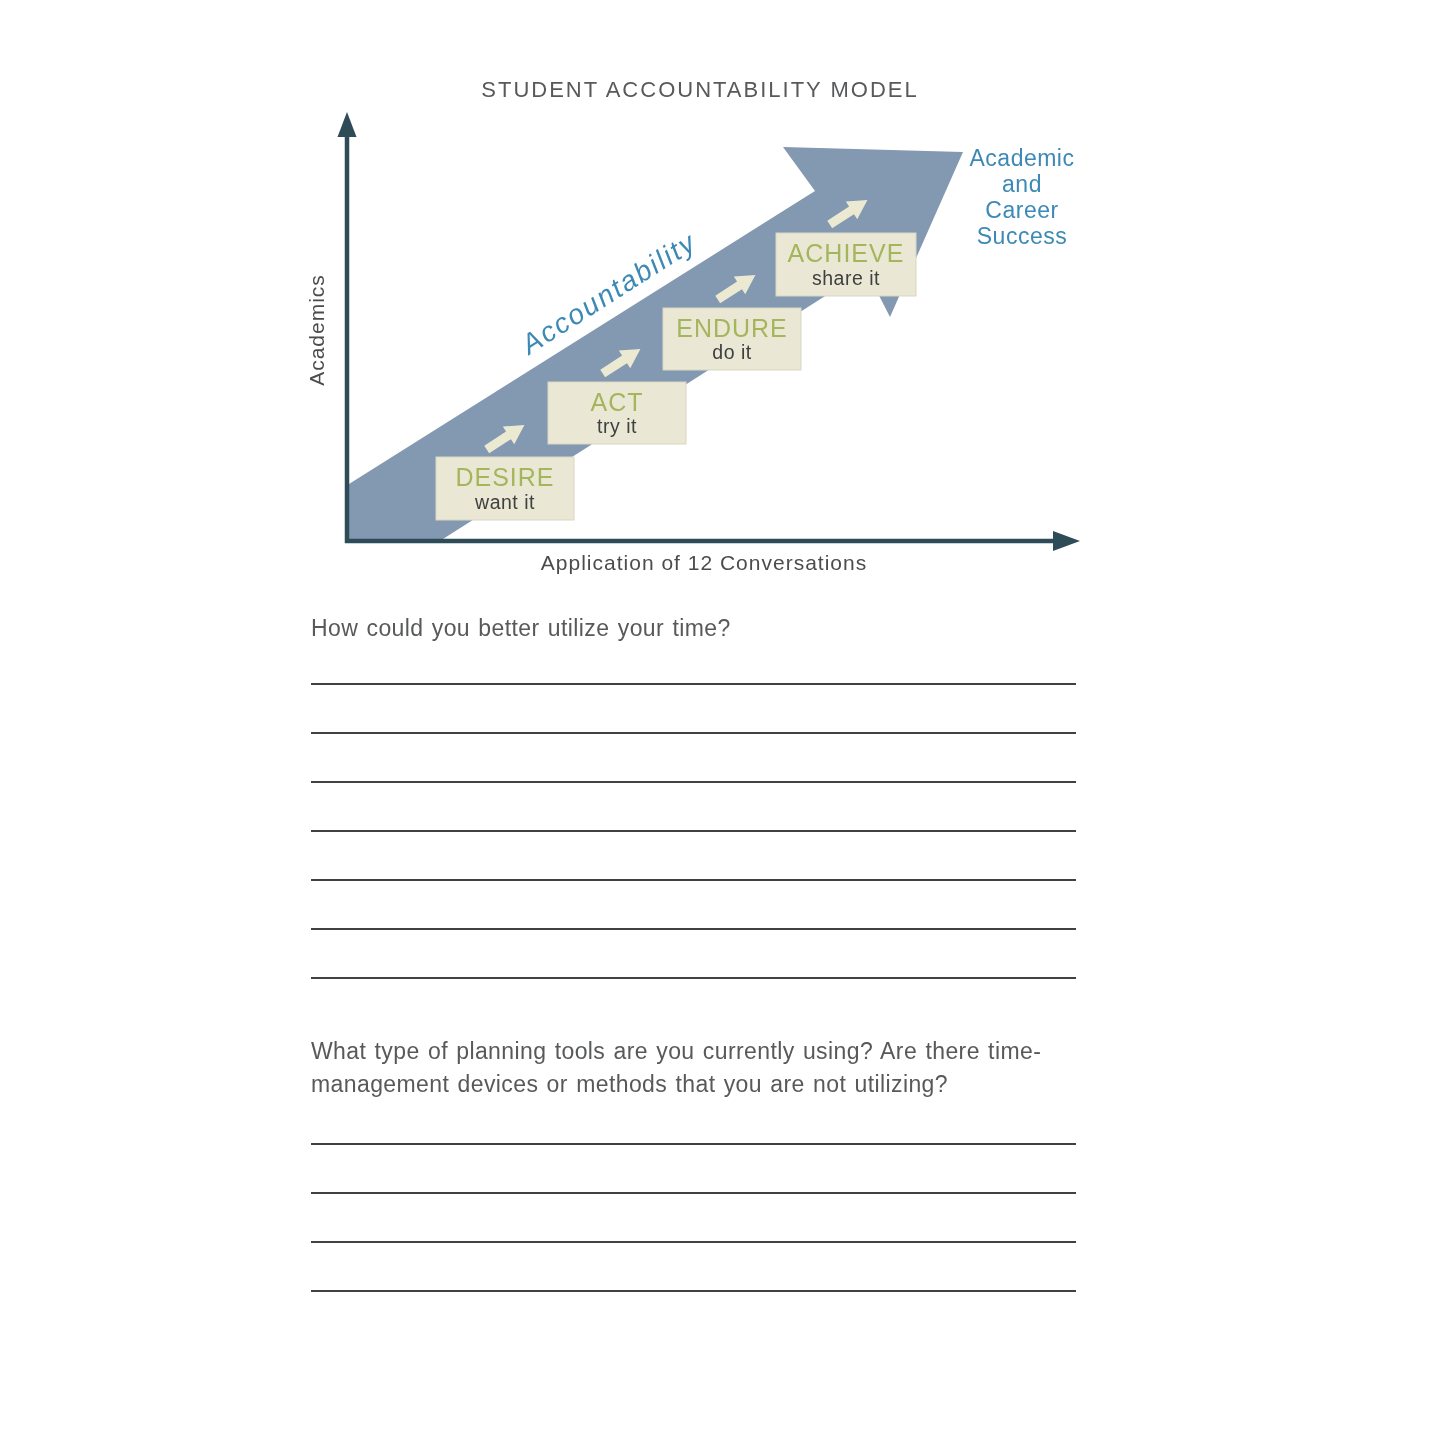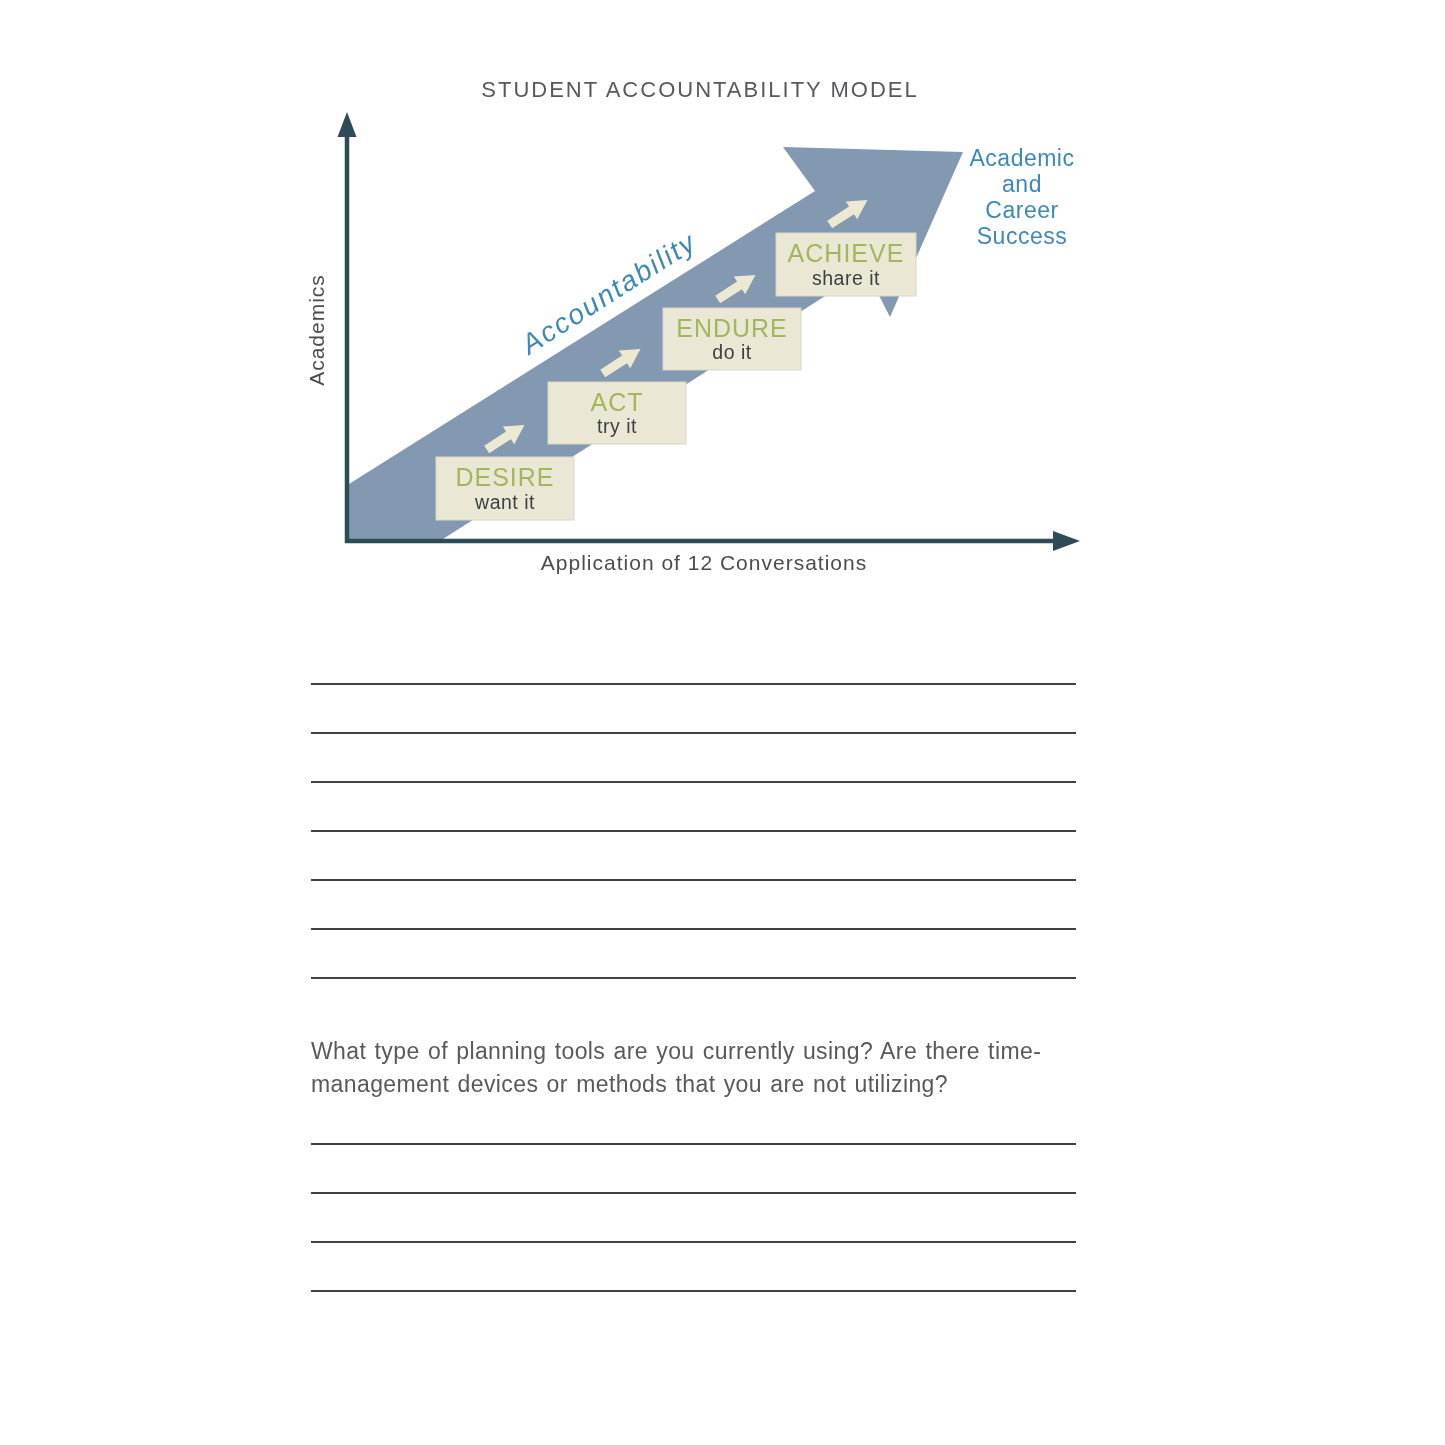--- a/index.html
+++ b/index.html
@@ -131,20 +131,21 @@
     </g>
 
     <g>
       <text class="success-line" x="1022" y="166" text-anchor="middle" fill="#3d89b6">Academic</text>
       <text class="success-line" x="1022" y="192" text-anchor="middle" fill="#3d89b6">and</text>
       <text class="success-line" x="1022" y="218" text-anchor="middle" fill="#3d89b6">Career</text>
       <text class="success-line" x="1022" y="244" text-anchor="middle" fill="#3d89b6">Success</text>
     </g>
   </svg>
 
+  <div class="question q1">How could you better utilize your time?</div>
   <div class="answer-block a1">
       <div class="write-line"></div>
       <div class="write-line"></div>
       <div class="write-line"></div>
       <div class="write-line"></div>
       <div class="write-line"></div>
       <div class="write-line"></div>
       <div class="write-line"></div>
     </div>
 

